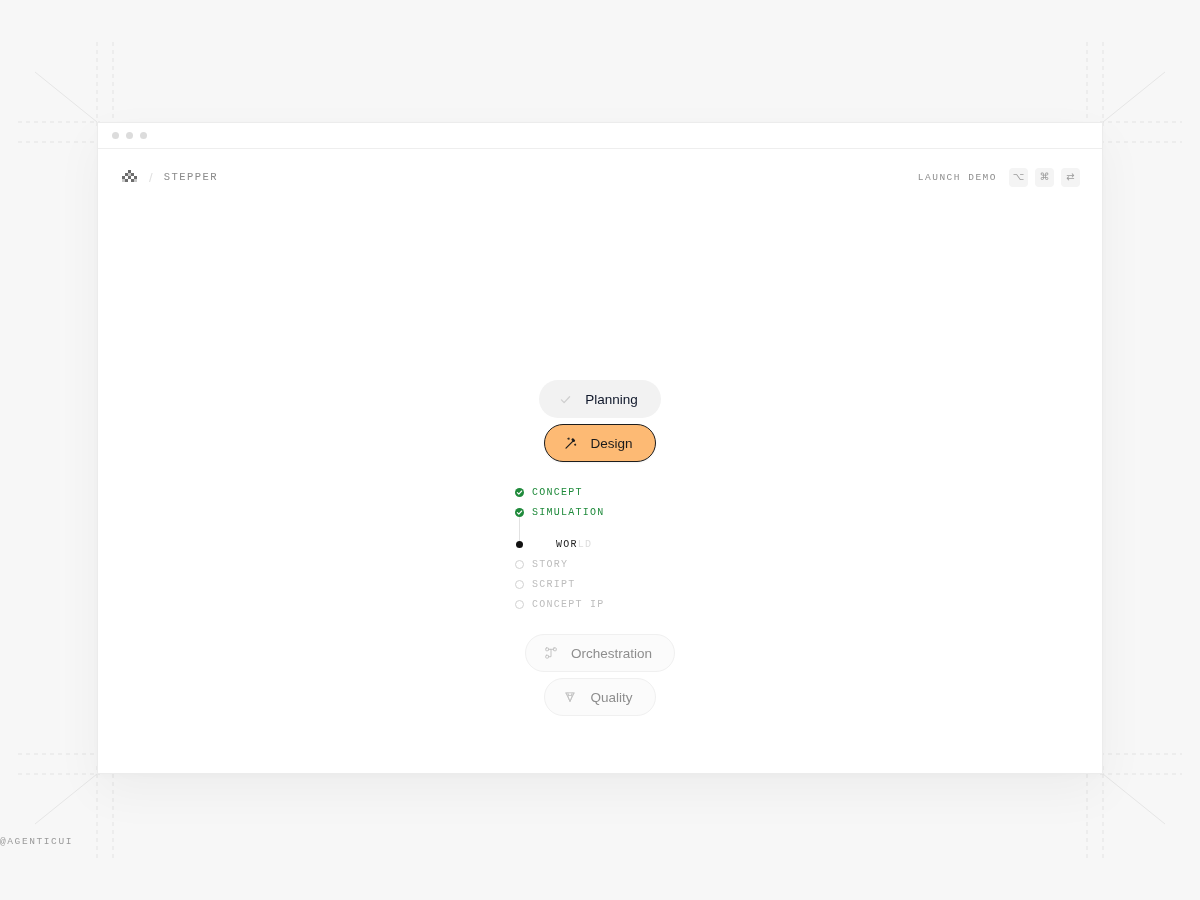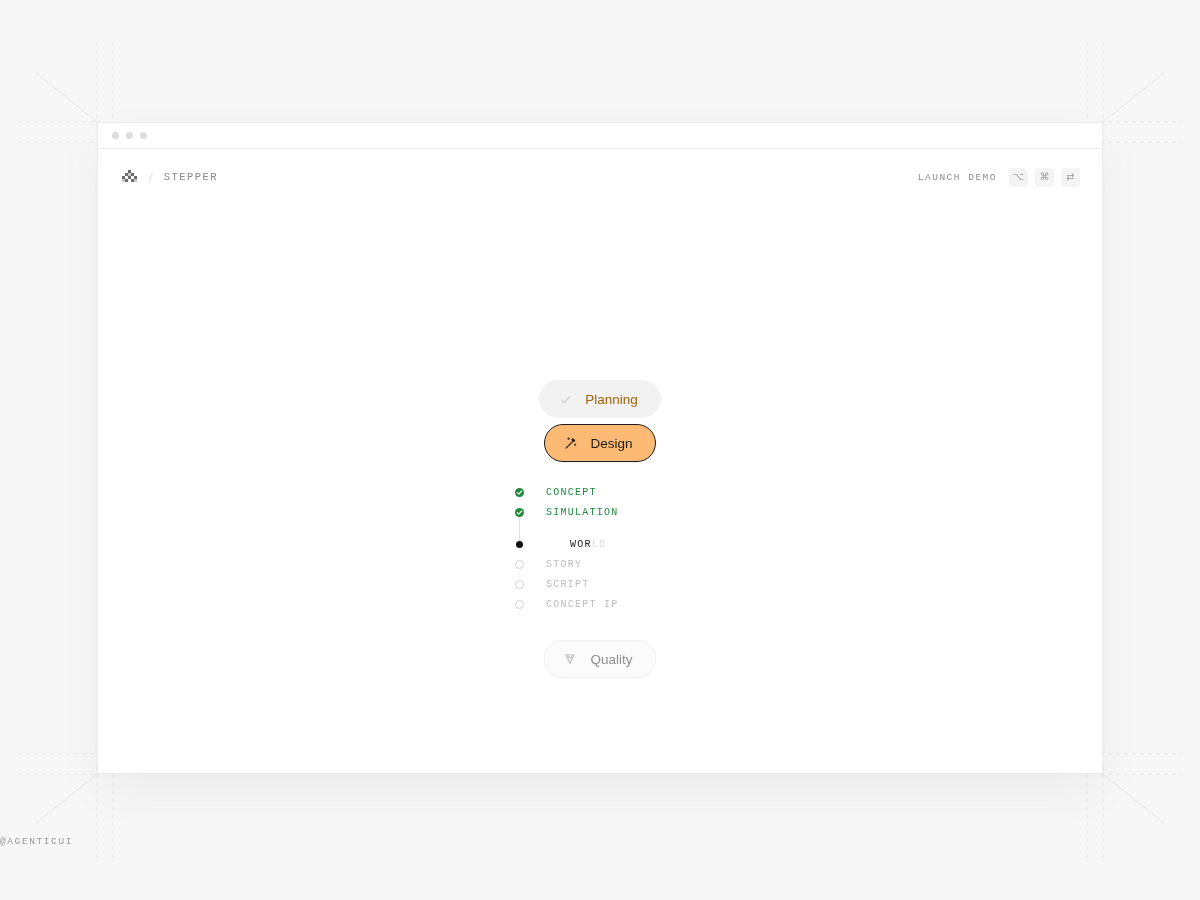--- a/index.html
+++ b/index.html
@@ -138,21 +138,21 @@
     padding: 0 22px 0 17px;
     border-radius: 19px;
     border: 1px solid transparent;
     font-size: 13.5px;
     white-space: nowrap;
     background: #fff;
   }
 
   .pill.done {
     background: #f2f2f2;
-    color: #a16207;
+    color: #0f172a;
     text-align: right;
   }
   .pill.done .pill-icon { color: #cfcfcf; }
 
   .pill.active {
     background: #fdba74;
     border-color: #1d1d1d;
     color: #1b1b1b;
     box-shadow: 0 1px 2px rgba(0,0,0,0.05);
   }
@@ -180,21 +180,21 @@
     display: flex;
     flex-direction: column;
     align-items: flex-start;
     width: 170px;
     position: relative;
   }
 
   .substep {
     display: flex;
     align-items: center;
-    gap: 22px;
+    gap: 8px;
     height: 20px;
     font-family: "Liberation Mono", monospace;
     font-size: 10px;
     letter-spacing: 1.25px;
     position: relative;
   }
 
   .sub-marker {
     width: 9px; height: 9px;
     flex: 0 0 9px;
@@ -394,20 +394,32 @@
           <span class="sub-marker empty"></span>
           <span class="sub-label">SCRIPT</span>
         </div>
 
         <div class="substep pending">
           <span class="sub-marker empty"></span>
           <span class="sub-label">CONCEPT IP</span>
         </div>
       </div>
 
+      <div class="pill upcoming">
+        <span class="pill-icon">
+          <svg width="14" height="14" viewBox="0 0 16 16" fill="none" stroke="currentColor" stroke-width="1.1" stroke-linecap="round">
+            <rect x="2" y="2.2" width="3.2" height="3.2" rx="0.7"></rect>
+            <rect x="10.8" y="2.2" width="3.2" height="3.2" rx="0.7"></rect>
+            <rect x="2" y="10.6" width="3.2" height="3.2" rx="0.7"></rect>
+            <path d="M5.2 3.8 H8 V12.2 H5.2"></path>
+            <path d="M8 3.8 H10.8"></path>
+          </svg>
+        </span>
+        <span>Orchestration</span>
+      </div>
 
       <div class="pill-gap"></div>
 
       <div class="pill upcoming">
         <span class="pill-icon">
           <svg width="14" height="14" viewBox="0 0 16 16" fill="none" stroke="currentColor" stroke-width="1.05" stroke-linejoin="round">
             <path d="M3.2 3.2 H12.8 L8 13.2 Z"></path>
             <path d="M3.2 3.2 L5.4 6.2 L8 13.2 L10.6 6.2 L12.8 3.2"></path>
             <path d="M5.4 6.2 H10.6"></path>
             <path d="M5.4 3.2 L6.6 6.2 M10.6 3.2 L9.4 6.2"></path>

